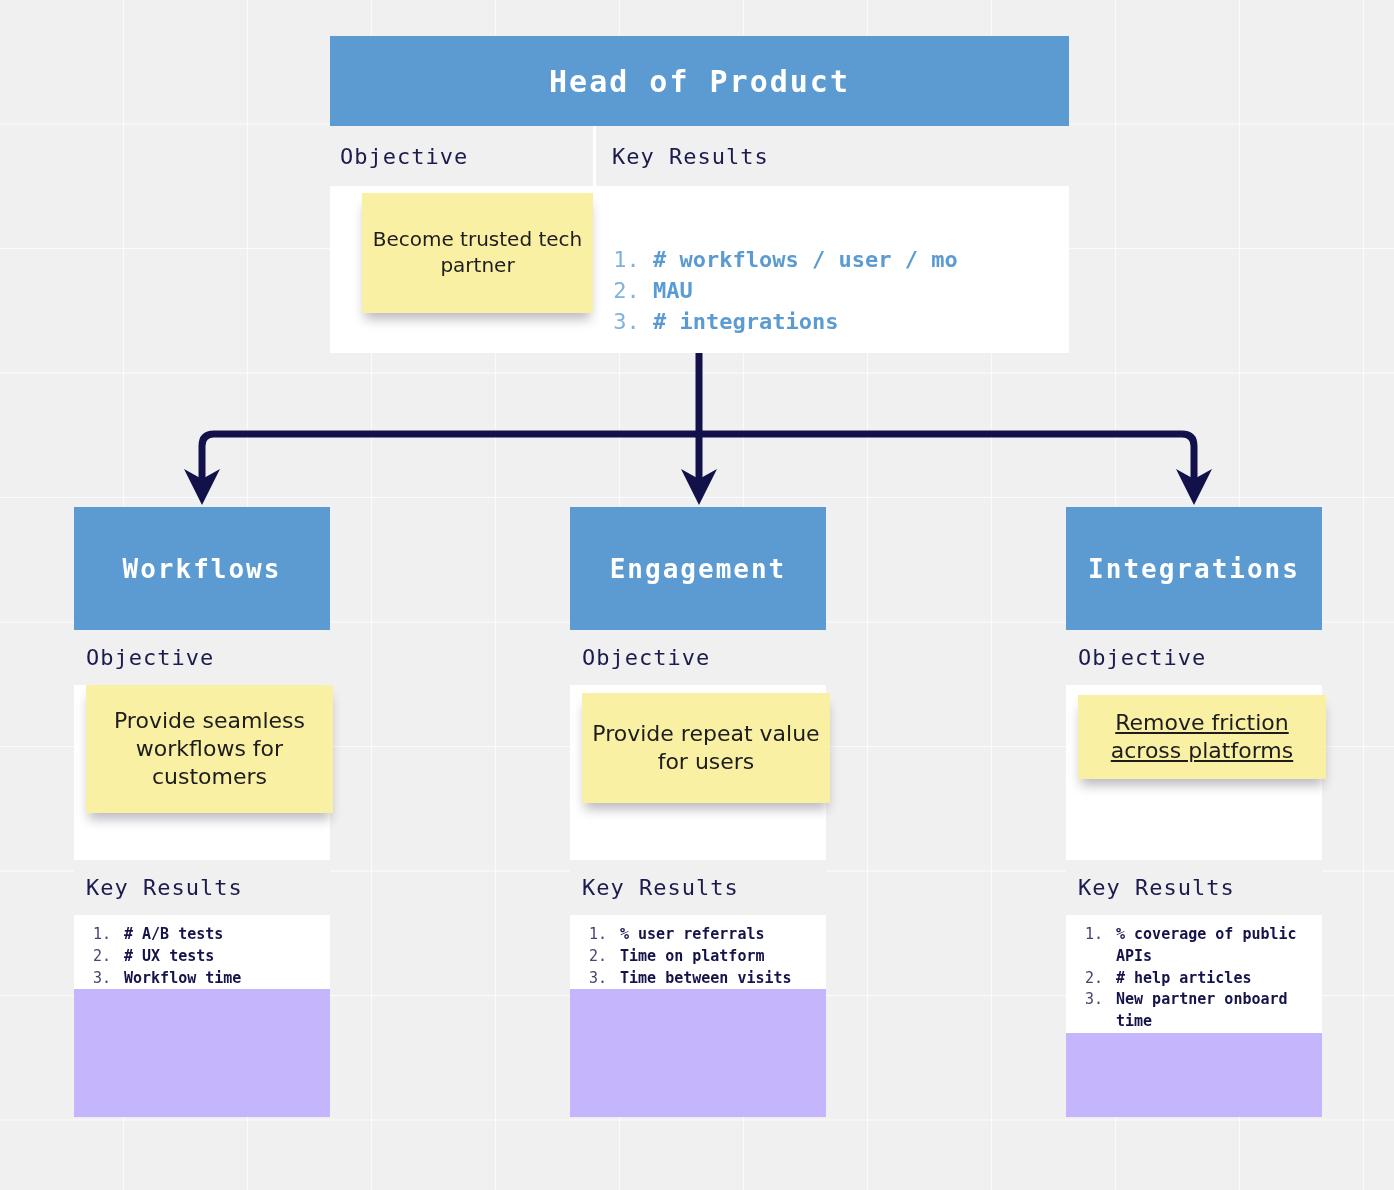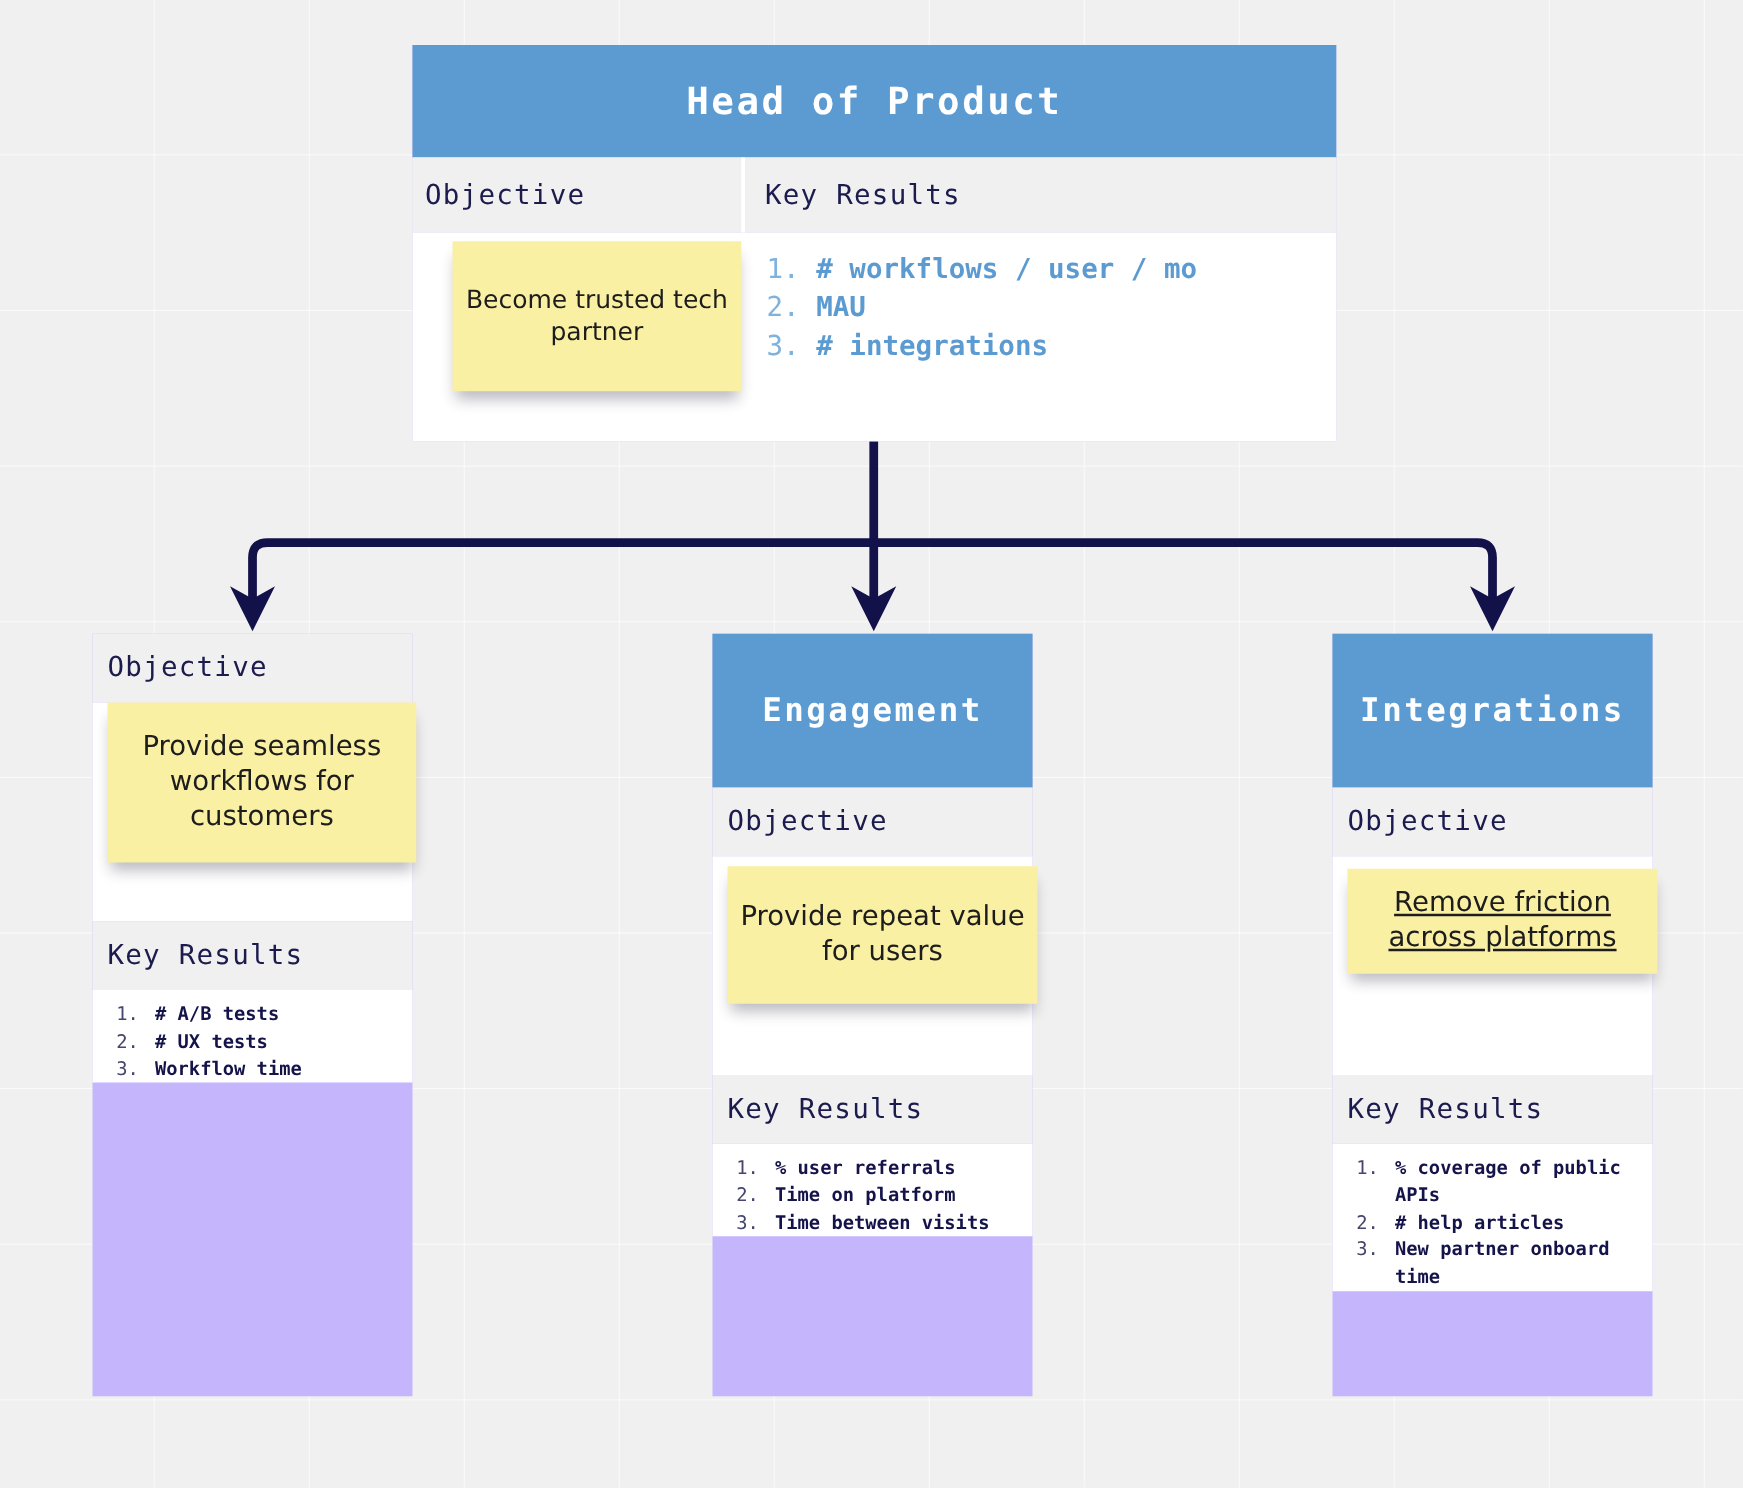--- a/index.html
+++ b/index.html
@@ -123,20 +123,21 @@
     height: 167px;
     background: #ffffff;
   }
   #root-card .root-body .col-obj {
     width: 266px;
     position: relative;
   }
   #root-card .root-body .col-kr {
     flex: 1;
     padding: 14px 16px 0 12px;
+    margin-top: 44px;
   }
   #root-sticky {
     position: absolute;
     left: 32px;
     top: 7px;
     width: 231px;
     height: 120px;
     font-size: 20px;
   }
   #root-card ol.kr-list {
@@ -226,20 +227,21 @@
         <ol class="kr-list">
           <li># workflows / user / mo</li>
           <li>MAU</li>
           <li># integrations</li>
         </ol>
       </div>
     </div>
   </div>
 
   <div class="card child-card" id="card-workflows">
+    <div class="card-header">Workflows</div>
     <div class="label-row">Objective</div>
     <div class="sticky-wrap">
       <div class="sticky">Provide seamless workflows for customers</div>
     </div>
     <div class="label-row">Key Results</div>
     <div class="kr-wrap">
       <ol class="kr-list">
         <li># A/B tests</li>
         <li># UX tests</li>
         <li>Workflow time</li>

